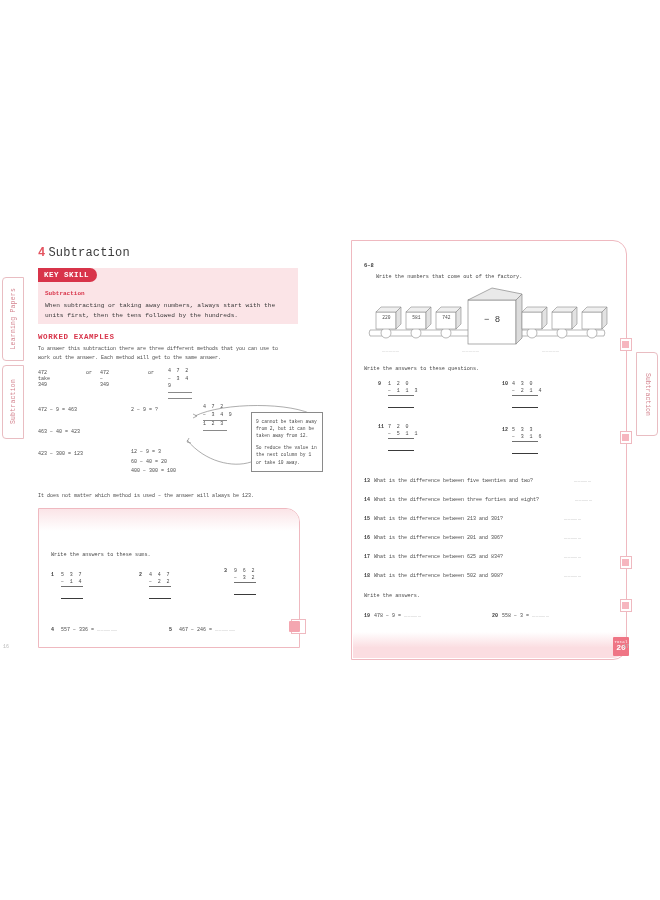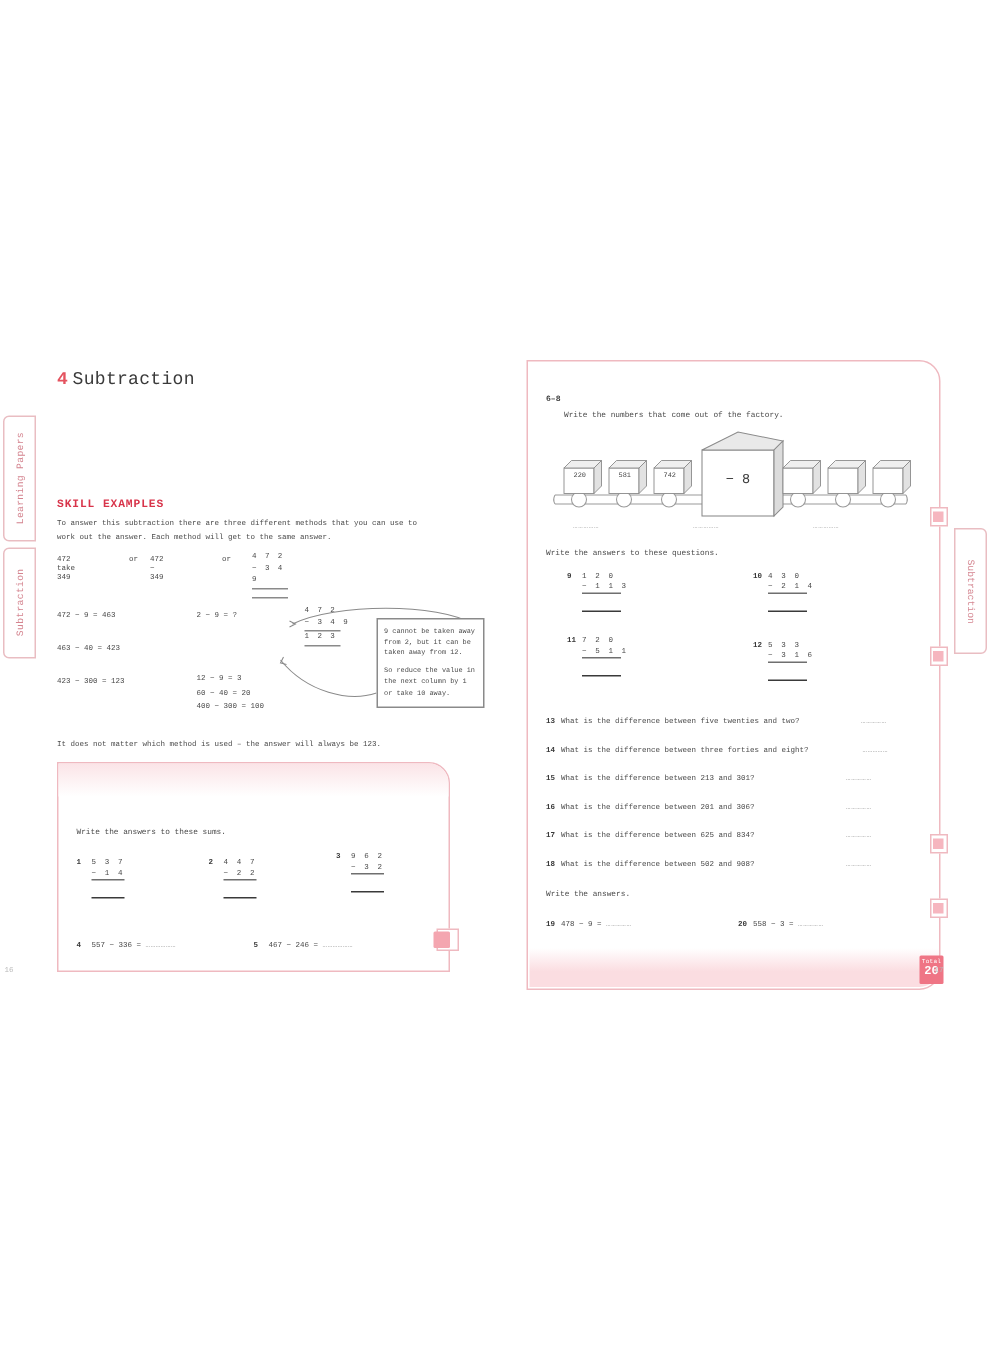--- a/index.html
+++ b/index.html
@@ -316,22 +316,27 @@
   <div class="tab-right">
     <span>Subtraction</span>
   </div>
 
   <div class="page page-left">
 
     <div class="chapter-title">
       <span class="num">4</span><span class="txt">Subtraction</span>
     </div>
 
-
-    <div class="section-head">SKILL EXAMPLES</div>
+    <div class="keyskill-box">
+      <div class="keyskill-flag">KEY SKILL</div>
+      <div class="keyskill-sub">Subtraction</div>
+      <div class="keyskill-body">When subtracting or taking away numbers, always start with the units first, then the tens followed by the hundreds.</div>
+    </div>
+
+    <div class="section-head">WORKED EXAMPLES</div>
     <div class="intro">To answer this subtraction there are three different methods that you can use to work out the answer. Each method will get to the same answer.</div>
 
     <div class="methods">
       <span class="m-a">472 take 349</span>
       <span class="m-or1">or</span>
       <span class="m-b">472 − 349</span>
       <span class="m-or2">or</span>
       <div class="colsum" id="method-c">
         <div>4 7 2</div>
         <div>− 3 4 9</div>

